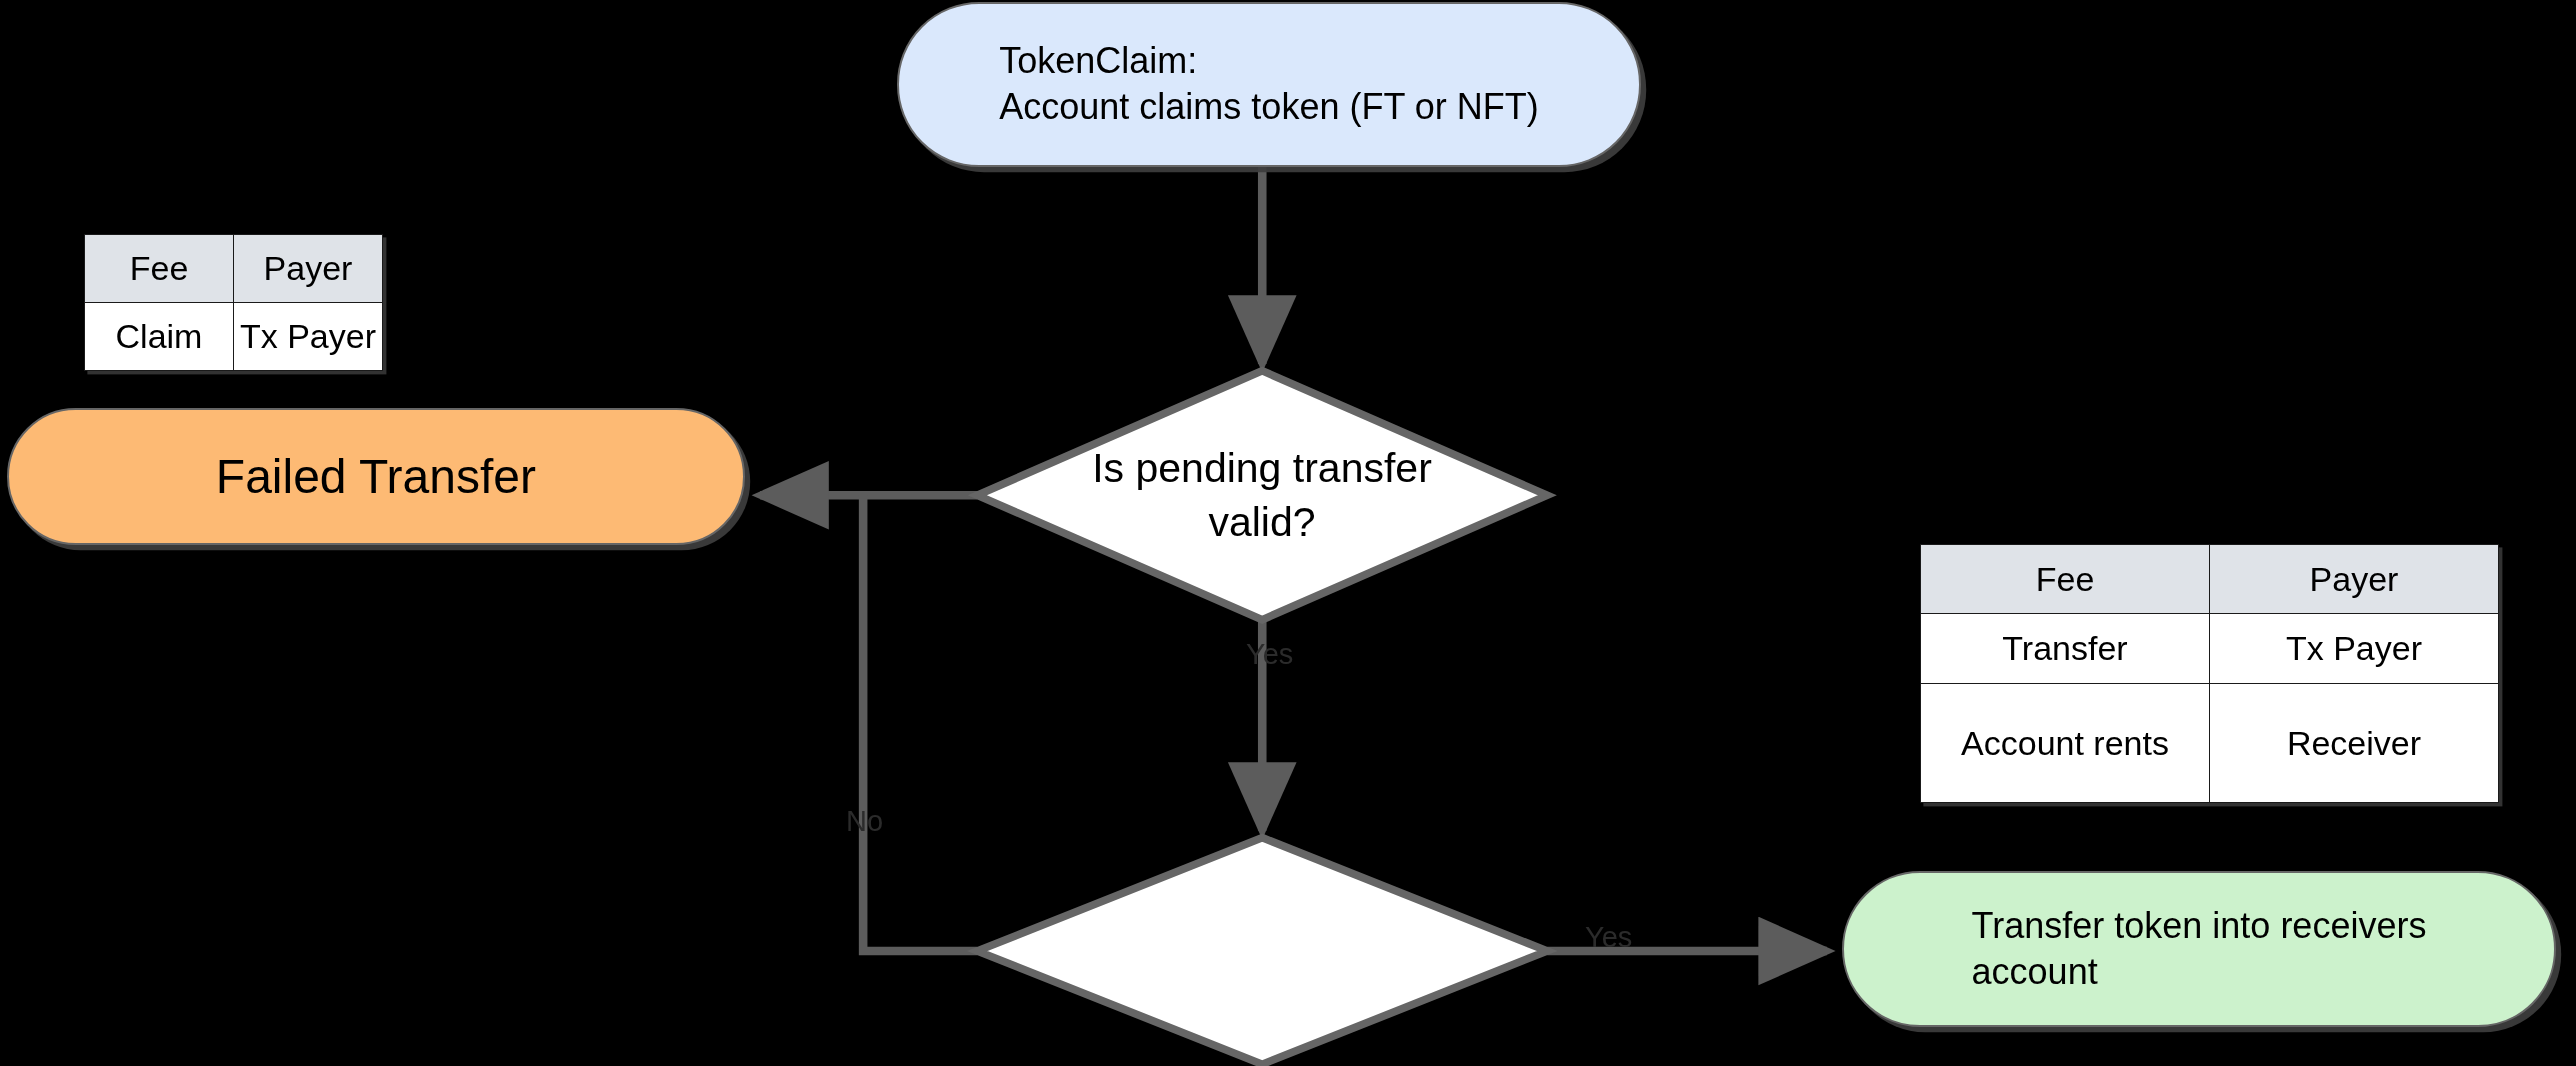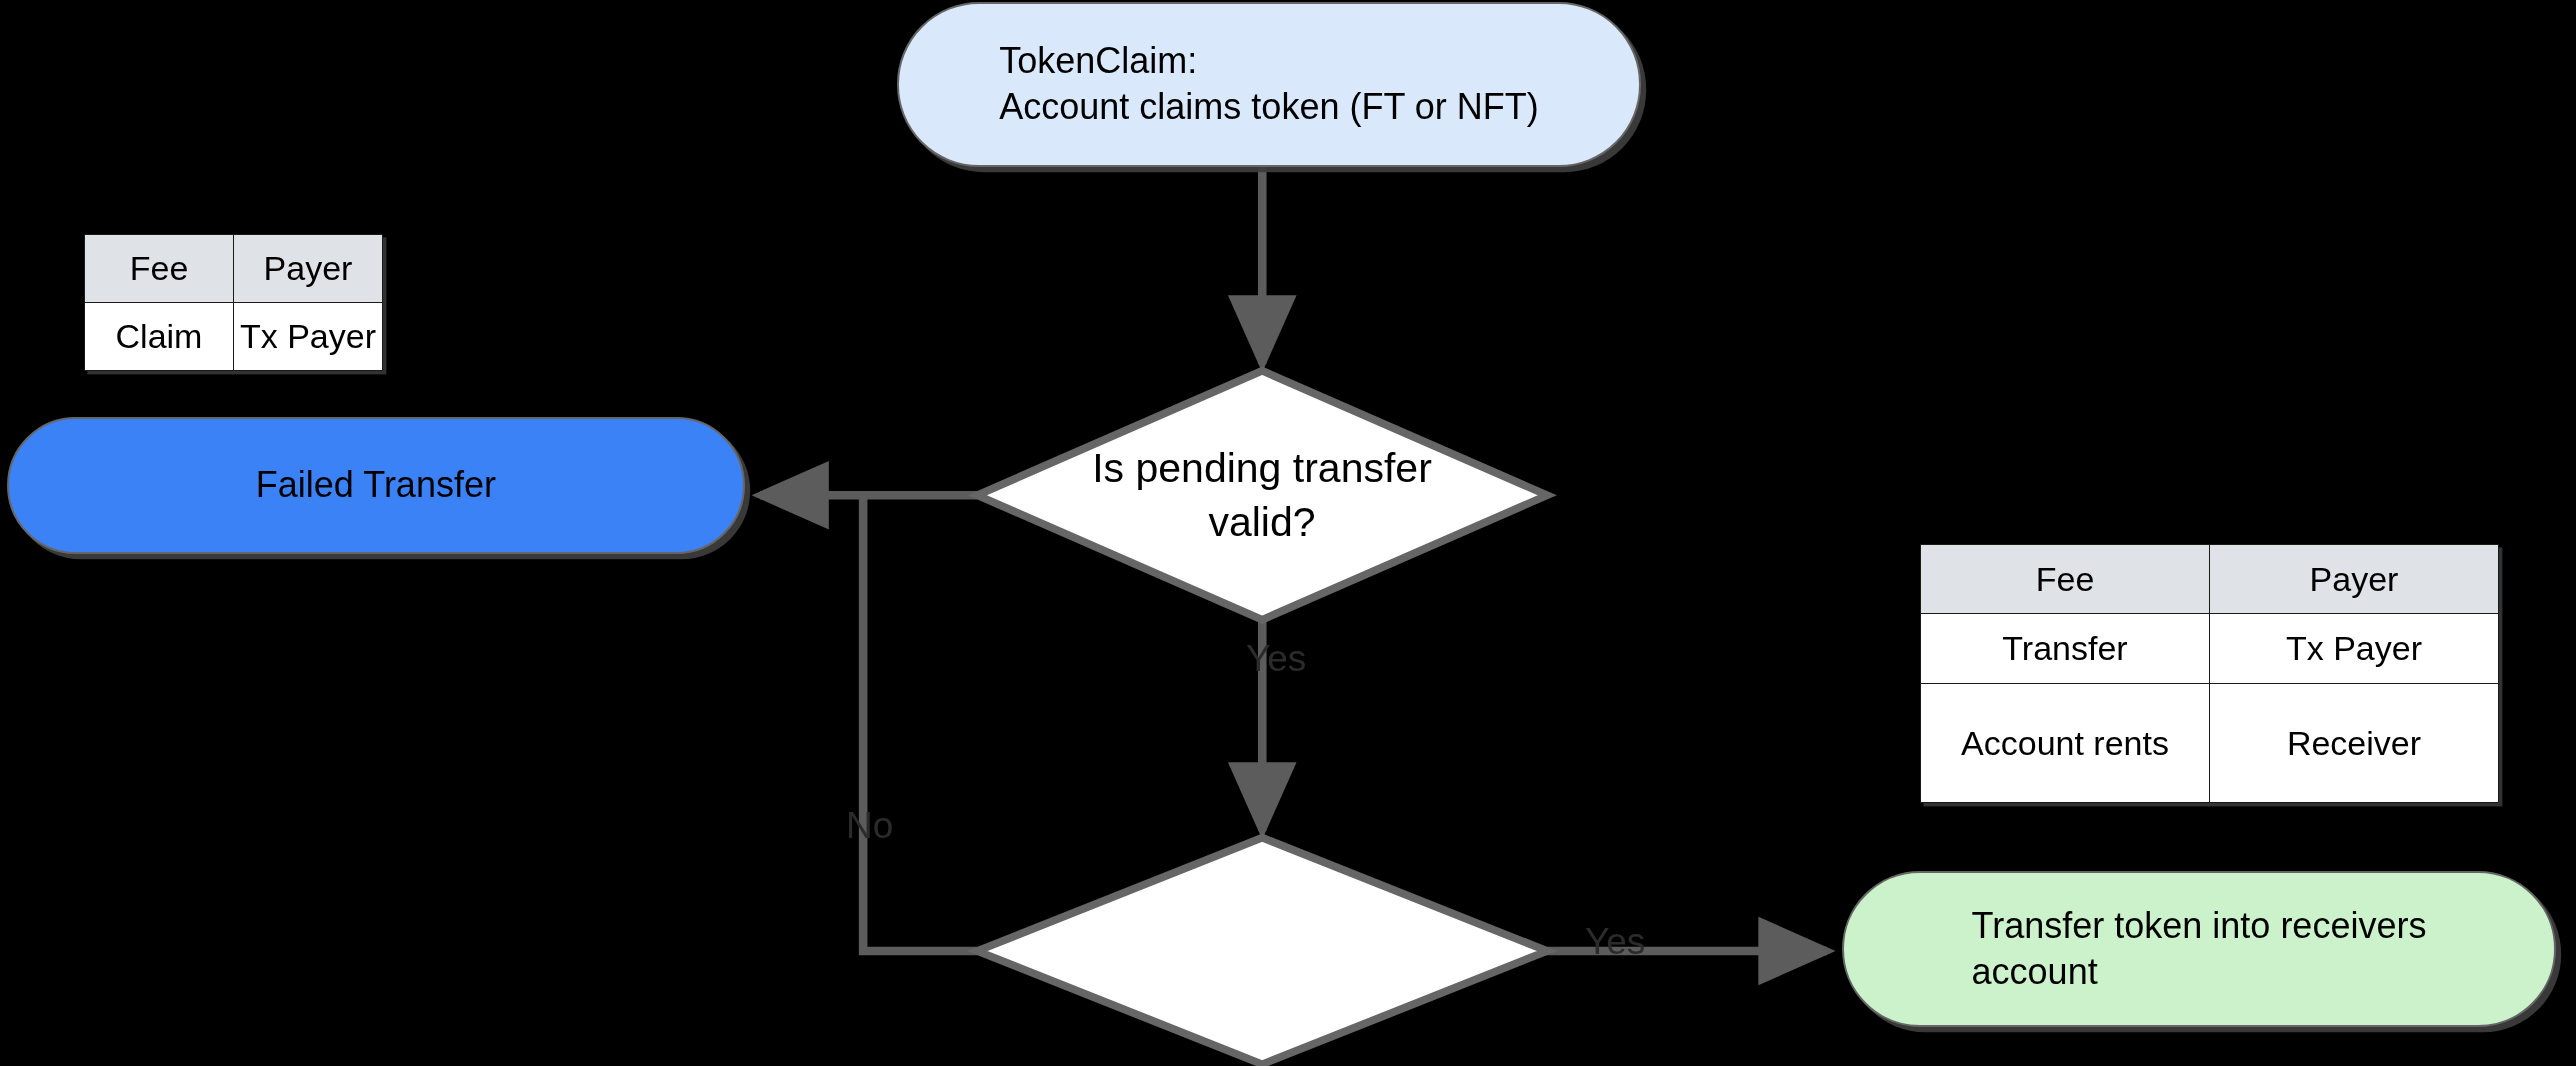--- a/index.html
+++ b/index.html
@@ -44,26 +44,26 @@
     left: 897px;
     top: 1.7px;
     width: 744px;
     height: 165px;
     background: #dae8fc;
     border-radius: 82px;
     font-size: 36px;
   }
   .node-failed {
     left: 6.9px;
-    top: 417px;
+    top: 408px;
     width: 738px;
     height: 137px;
-    background: #3b82f6;
+    background: #fdba74;
     border-radius: 69px;
-    font-size: 36px;
+    font-size: 48px;
   }
   .node-success {
     left: 1842px;
     top: 871px;
     width: 714px;
     height: 156px;
     background: #ccf2cc;
     border-radius: 78px;
     font-size: 36px;
   }
@@ -98,21 +98,21 @@
     left: 977px;
     top: 838px;
     width: 570px;
     height: 228px;
   }
 
   
   .edge-label {
     position: absolute;
     color: #2b2b2b;
-    font-size: 37px;
+    font-size: 29px;
     line-height: 1;
     white-space: nowrap;
   }
   .label-yes-1 { left: 1246px; top: 640px; }
   .label-no    { left: 846px;  top: 807px; }
   .label-yes-2 { left: 1585px; top: 923px; }
 
   
   .fee-table {
     position: absolute;

